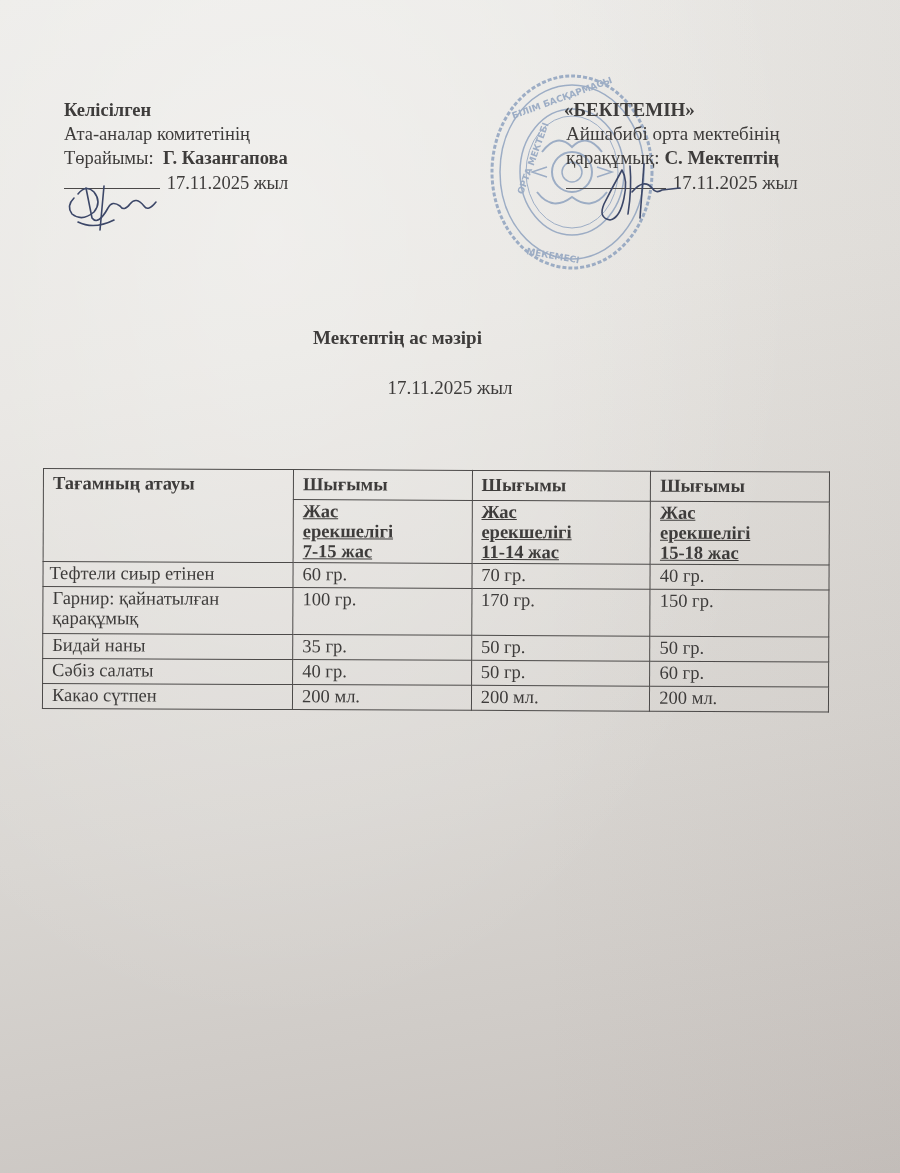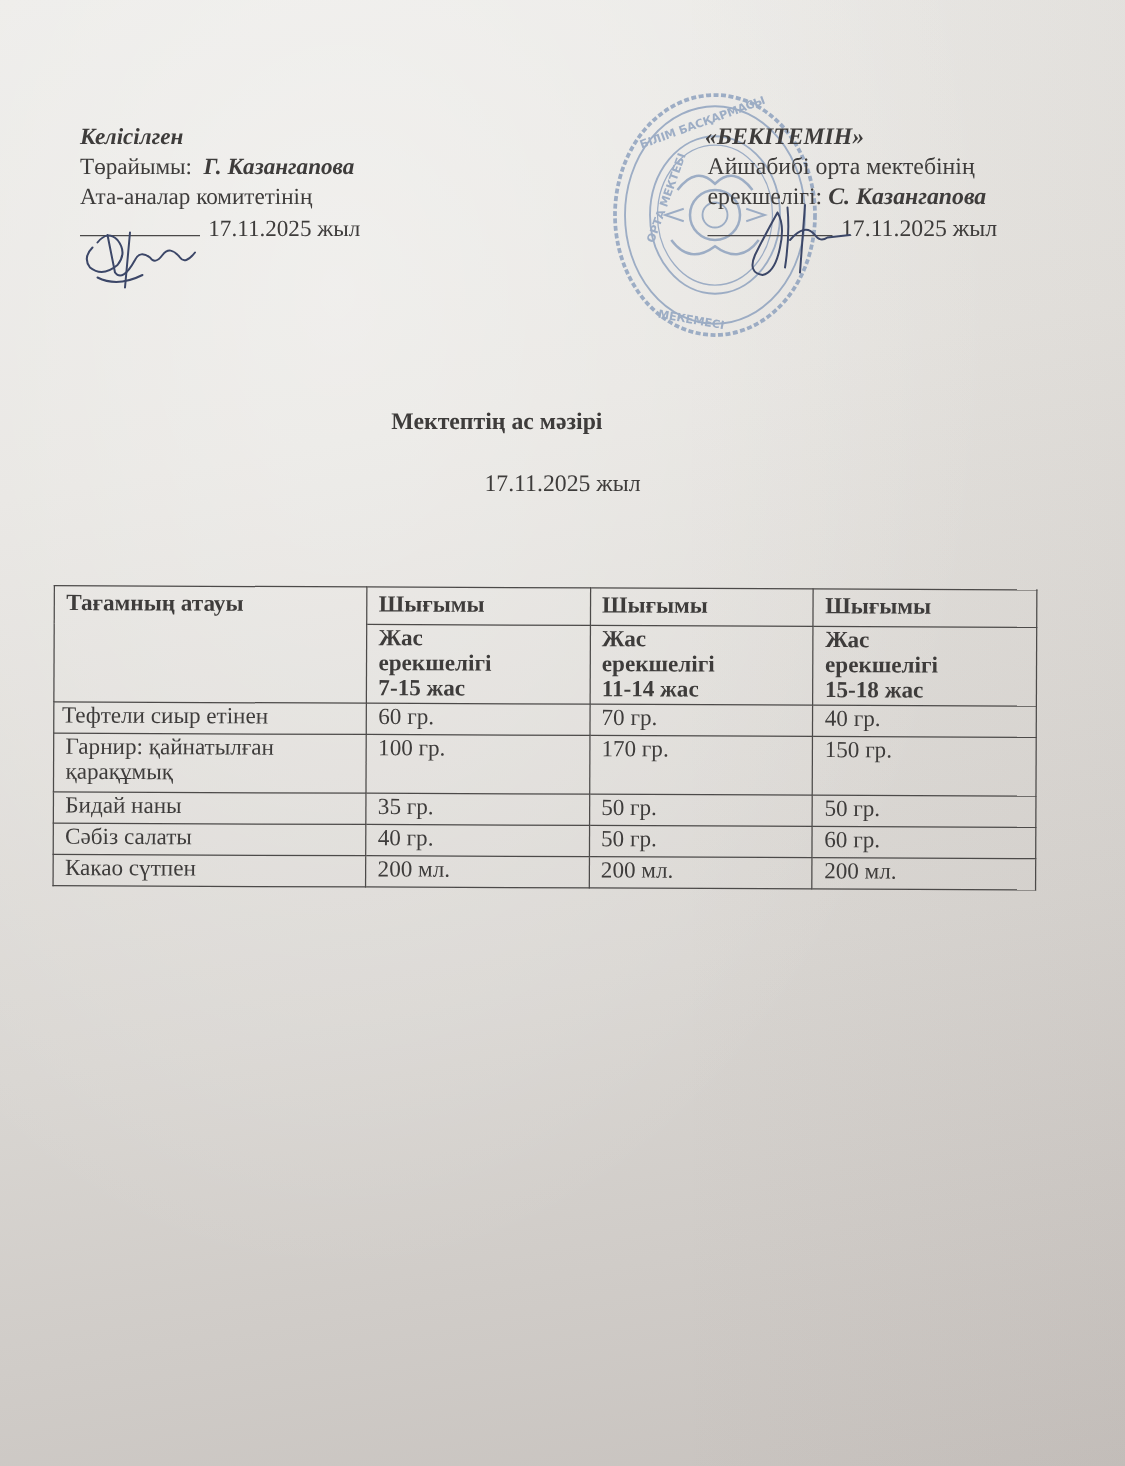--- a/index.html
+++ b/index.html
@@ -31,21 +31,21 @@
       font-size: 18.5px;
       line-height: 24px;
     }
     .approval-right {
       position: absolute;
       left: 566px;
       top: 98px;
       font-size: 19px;
       line-height: 24px;
     }
-    .bold { font-weight: bold; font-style: italic; }
+    .bold { font-weight: bold; }
     .sign-line {
       display: inline-block;
       border-bottom: 1.3px solid #4a4848;
       vertical-align: baseline;
       height: 18px;
     }
     .approval-left .sign-line { width: 96px; margin-right: 2px; }
     .approval-right .sign-line { width: 100px; margin-right: 2px; }
     .approval-right .title-quote { margin-left: -2px; }
 
@@ -111,21 +111,21 @@
       border: 1.4px solid #4c4a49;
       vertical-align: top;
       text-align: left;
       padding: 1px 10px 1px 9px;
       font-weight: normal;
     }
     .menu-table th { font-weight: bold; }
     .menu-table .col-name { width: 225px; }
     .menu-table .col-q { width: 155px; }
     .menu-table tr.head-row th { height: 24px; padding-top: 4px; }
-    .menu-table tr.sub-row th { height: 60px; line-height: 20px; }
+    .menu-table tr.sub-row th { height: 60px; line-height: 20px; text-decoration: underline; }
     .menu-table tr.body-row td { height: 22px; }
     .menu-table tr.tall-row td { height: 44px; }
     .menu-table td.first { padding-left: 6px; }
   </style>
 </head>
 <body>
 
 <div class="page-shade"></div>
 
 <svg class="stamp" viewBox="0 0 170 200">
@@ -142,37 +142,37 @@
   </g>
   <g fill="#7f96b8" font-family="DejaVu Sans, sans-serif" font-size="9" font-weight="bold">
     <text x="48" y="30" transform="rotate(-20 85 100)">БІЛІМ БАСҚАРМАСЫ</text>
     <text x="20" y="120" transform="rotate(-70 30 110)">ОРТА МЕКТЕБІ</text>
     <text x="40" y="190" transform="rotate(10 85 180)">МЕКЕМЕСІ</text>
   </g>
 </svg>
 
 <div class="approval-left">
   <div class="bold">Келісілген</div>
+  <div>Ата-аналар комитетінің</div>
   <div>
     <span>Төрайымы:</span>&nbsp;
     <span class="bold">Г. Казангапова</span>
   </div>
-  <div>Ата-аналар комитетінің</div>
   <div>
     <span class="sign-line"></span>
     <span>17.11.2025 жыл</span>
   </div>
 </div>
 
 <div class="approval-right">
   <div class="bold title-quote">«БЕКІТЕМІН»</div>
   <div>Айшабибі орта мектебінің</div>
   <div>
-    <span>ерекшелігі:</span>
-    <span class="bold">С. Казангапова</span>
+    <span>қарақұмық:</span>
+    <span class="bold">С. Мектептің</span>
   </div>
   <div>
     <span class="sign-line"></span>
     <span>17.11.2025  жыл</span>
   </div>
 </div>
 
 <svg class="signature-left" viewBox="0 0 100 56">
   <g fill="none" stroke="#3c4768" stroke-width="1.6" stroke-linecap="round">
     <path d="M10 20 Q2 28 8 36 Q18 44 30 34 Q38 24 30 14 Q22 6 14 16"></path>

